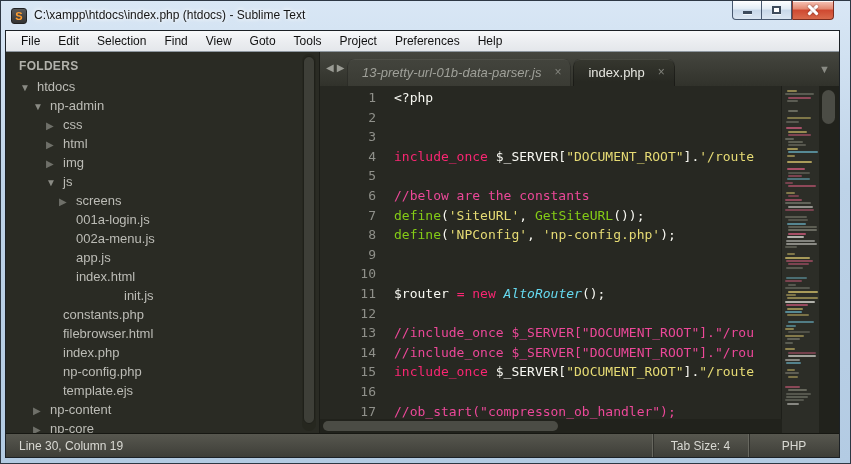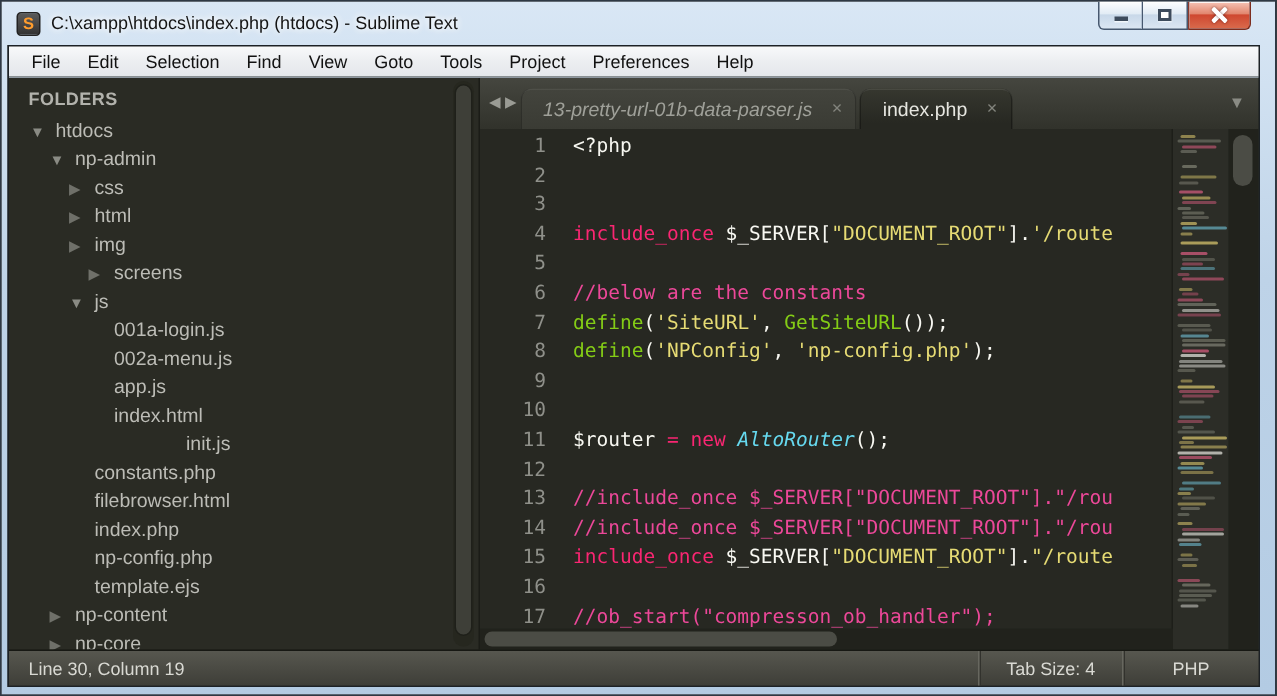--- a/index.html
+++ b/index.html
@@ -87,21 +87,21 @@
   .tab.inactive { background:linear-gradient(#43443d,#3a3b34); color:#9fa099; font-style:italic;
                   box-shadow:inset 0 1px 0 rgba(255,255,255,.06), inset 1px 0 0 rgba(0,0,0,.25), inset -1px 0 0 rgba(0,0,0,.25); }
   .tab.active { background:linear-gradient(#36372f,#272822 85%); color:#e6e6e0;
                 box-shadow:inset 0 1px 0 rgba(255,255,255,.09), inset 1px 0 0 rgba(0,0,0,.3), inset -1px 0 0 rgba(0,0,0,.3); }
   .tab:first-of-type { margin-left:27px; }
   .tab-close { position:absolute; right:10px; top:0; font-size:12px; font-style:normal; color:#83847d; }
   .tab-dropdown { position:absolute; right:9px; top:11px; font-size:11px; color:#8a8b84; }
 
   
   .code-pane { position:absolute; left:0; top:34px; right:0; bottom:0; overflow:hidden; }
-  .code-lines { position:absolute; left:4px; top:2px; right:0; }
+  .code-lines { position:absolute; left:16px; top:2px; right:0; }
   .code-line { height:19.6px; line-height:19.6px; white-space:pre; font-family:"DejaVu Sans Mono", monospace; font-size:13px; }
   .ln { display:inline-block; width:40px; text-align:right; color:#8f908a; margin-right:18px; }
   .tk-w  { color:#f8f8f2; }
   .tk-k  { color:#f92672; }
   .tk-s  { color:#e6db74; }
   .tk-f  { color:#84cc16; }
   .tk-fi { color:#66d9ef; font-style:italic; }
   .tk-cm { color:#ec4899; }
 
   
@@ -165,22 +165,22 @@
     <div class="main">
 
       <div class="sidebar">
         <div class="sidebar-header">FOLDERS</div>
         <div id="tree">
             <div class="tree-row" style="padding-left: 14px;"><span class="tree-arrow">▼</span><span class="tree-label">htdocs</span></div>
             <div class="tree-row" style="padding-left: 27px;"><span class="tree-arrow">▼</span><span class="tree-label">np-admin</span></div>
             <div class="tree-row" style="padding-left: 40px;"><span class="tree-arrow" style="color: rgb(111, 112, 105);">▶</span><span class="tree-label">css</span></div>
             <div class="tree-row" style="padding-left: 40px;"><span class="tree-arrow" style="color: rgb(111, 112, 105);">▶</span><span class="tree-label">html</span></div>
             <div class="tree-row" style="padding-left: 40px;"><span class="tree-arrow" style="color: rgb(111, 112, 105);">▶</span><span class="tree-label">img</span></div>
+            <div class="tree-row" style="padding-left: 40px;"><span class="tree-arrow">▼</span><span class="tree-label">js</span></div>
             <div class="tree-row" style="padding-left: 53px;"><span class="tree-arrow" style="color: rgb(111, 112, 105);">▶</span><span class="tree-label">screens</span></div>
-            <div class="tree-row" style="padding-left: 40px;"><span class="tree-arrow">▼</span><span class="tree-label">js</span></div>
             <div class="tree-row" style="padding-left: 53px;"><span class="tree-arrow"></span><span class="tree-label">001a-login.js</span></div>
             <div class="tree-row" style="padding-left: 53px;"><span class="tree-arrow"></span><span class="tree-label">002a-menu.js</span></div>
             <div class="tree-row" style="padding-left: 53px;"><span class="tree-arrow"></span><span class="tree-label">app.js</span></div>
             <div class="tree-row" style="padding-left: 53px;"><span class="tree-arrow"></span><span class="tree-label">index.html</span></div>
             <div class="tree-row" style="padding-left: 53px; margin-left: 48px;"><span class="tree-arrow"></span><span class="tree-label">init.js</span></div>
             <div class="tree-row" style="padding-left: 40px;"><span class="tree-arrow"></span><span class="tree-label">constants.php</span></div>
             <div class="tree-row" style="padding-left: 40px;"><span class="tree-arrow"></span><span class="tree-label">filebrowser.html</span></div>
             <div class="tree-row" style="padding-left: 40px;"><span class="tree-arrow"></span><span class="tree-label">index.php</span></div>
             <div class="tree-row" style="padding-left: 40px;"><span class="tree-arrow"></span><span class="tree-label">np-config.php</span></div>
             <div class="tree-row" style="padding-left: 40px;"><span class="tree-arrow"></span><span class="tree-label">template.ejs</span></div>

